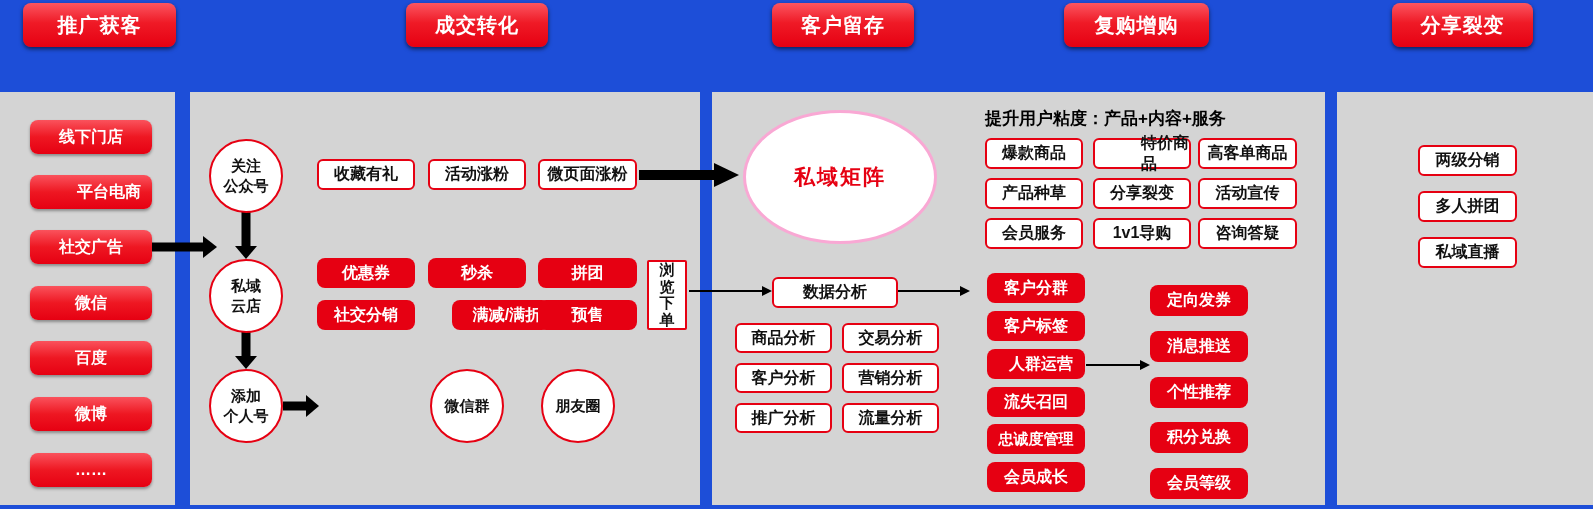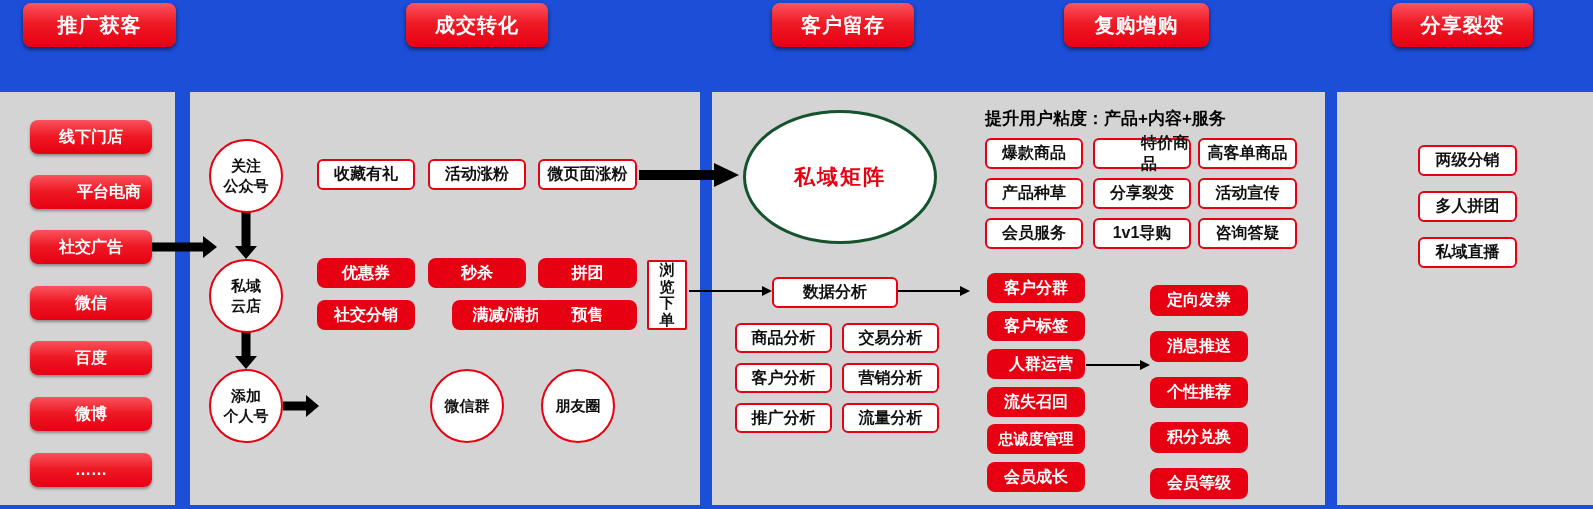--- a/index.html
+++ b/index.html
@@ -11,21 +11,21 @@
   .hdr { top:3px; height:44px; border-radius:8px; color:#fff; font-weight:bold; font-size:20px;
          background:linear-gradient(180deg,#fb5560 0%,#ef1a26 45%,#e60012 100%);
          box-shadow:0 2px 4px rgba(0,0,0,.6); letter-spacing:1px; }
   .grad { left:30px; width:122px; height:34px; border-radius:8px; color:#fff; font-weight:bold; font-size:16px;
           background:linear-gradient(180deg,#fa525c 0%,#ee1722 50%,#e60012 100%);
           box-shadow:0 2px 3px rgba(0,0,0,.35); }
   .flat { background:#e60012; border-radius:8px; color:#fff; font-weight:bold; font-size:16px; }
   .wbox { background:#fff; border:2px solid #e60012; border-radius:6px; color:#111; font-weight:bold; font-size:16px; }
   .circle { width:74px; height:74px; border-radius:50%; background:#fff; border:2px solid #e60012;
             color:#111; font-weight:600; font-size:15px; line-height:1.35; text-align:center; white-space:pre-line; }
-  .ellipse { left:743px; top:110px; width:194px; height:134px; background:#fff; border:3px solid #14532d;
+  .ellipse { left:743px; top:110px; width:194px; height:134px; background:#fff; border:3px solid #f9a8d4;
              border-radius:50%; color:#e60012; font-weight:bold; font-size:21px; letter-spacing:2px; }
   .vbox { left:647px; top:260px; width:40px; height:70px; background:#fff; border:2px solid #e60012;
           border-radius:2px; color:#111; font-weight:bold; font-size:15px; }
   .vbox span { display:block; width:16px; word-break:break-all; line-height:1.1; text-align:center; }
   .title { position:absolute; left:985px; top:106px; height:24px; display:flex; align-items:center;
            color:#000; font-weight:bold; font-size:17px; }
   svg.arrows { position:absolute; left:0; top:0; pointer-events:none; }
 </style>
 </head>
 <body>

